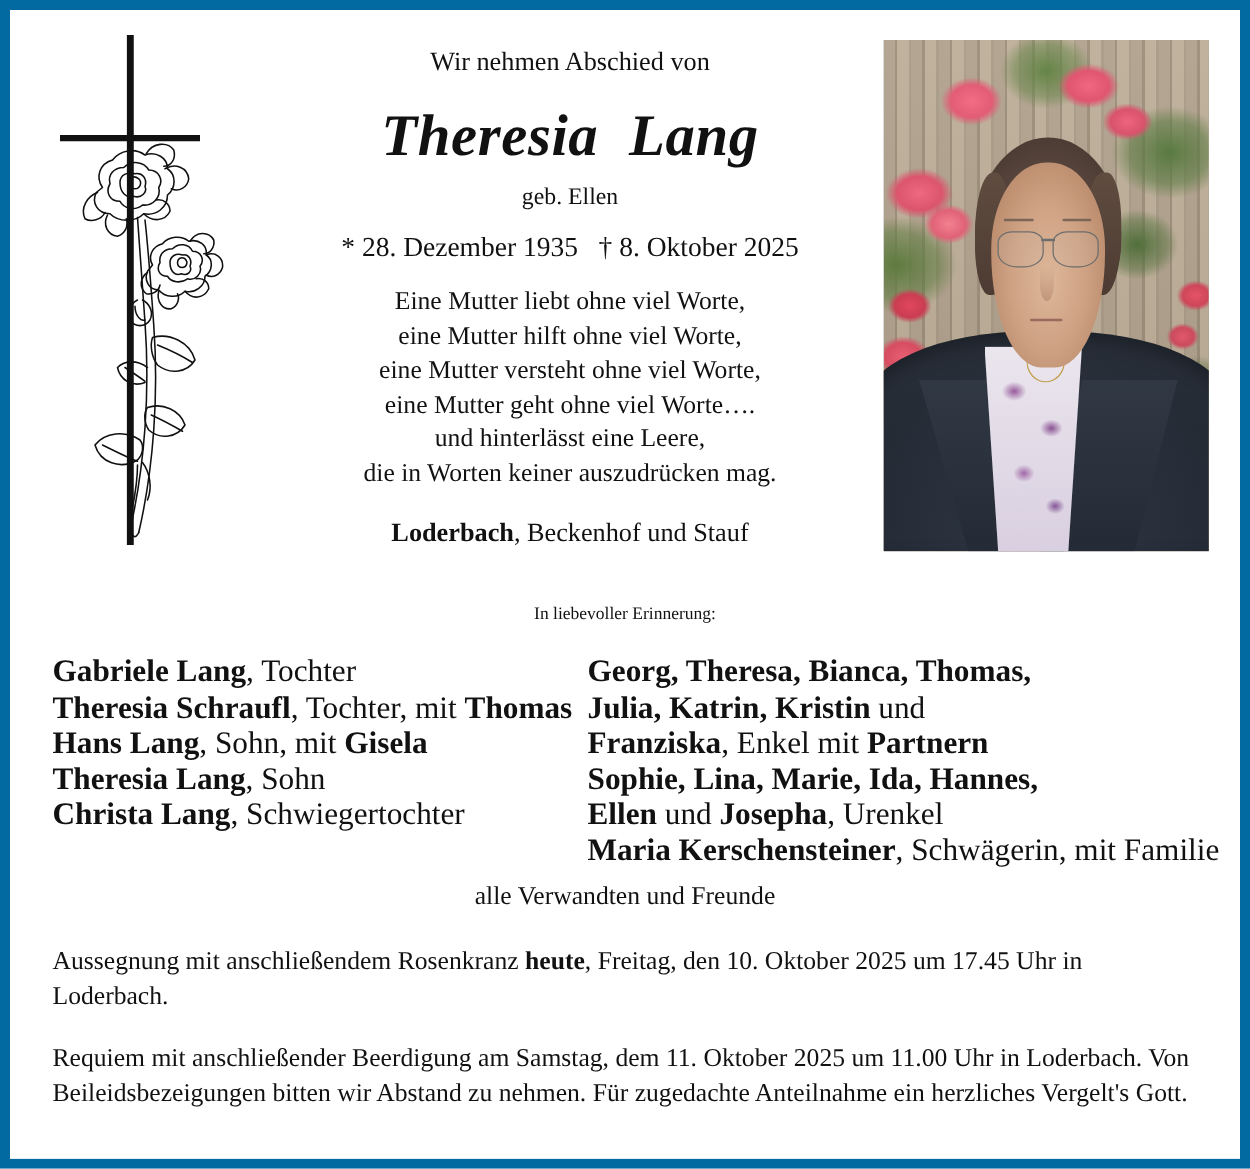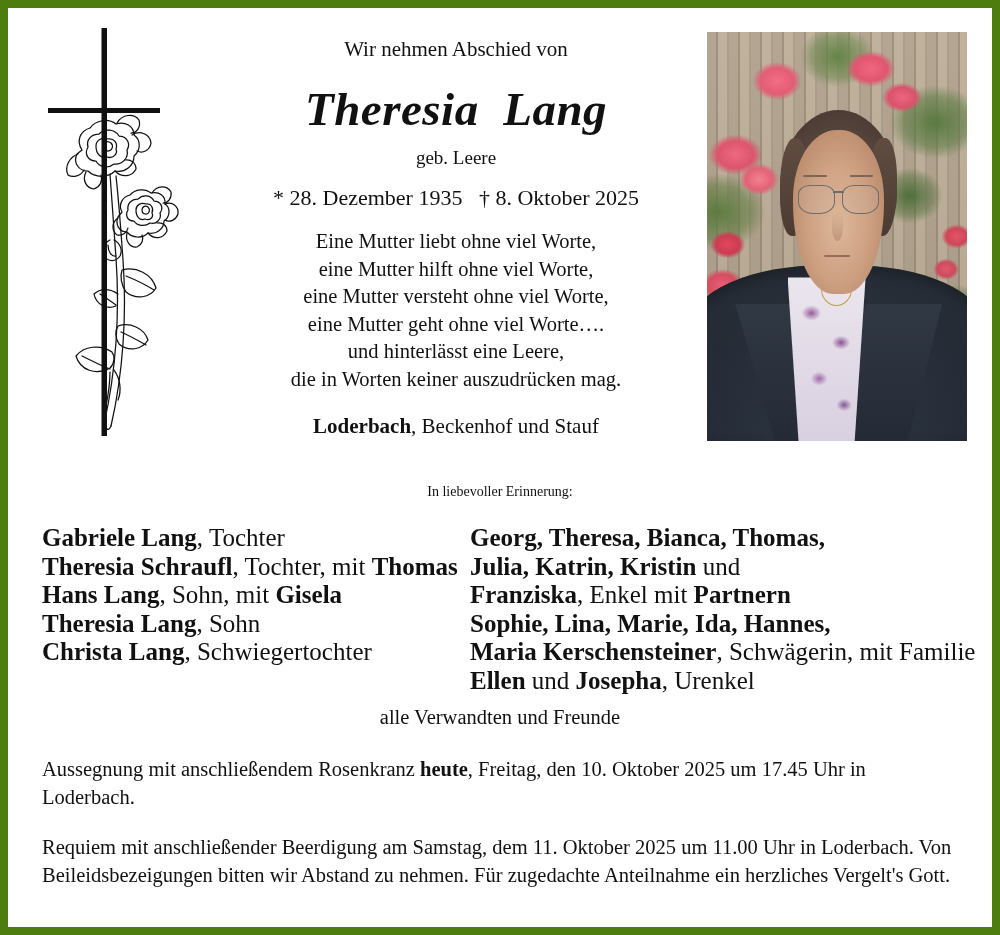--- a/index.html
+++ b/index.html
@@ -12,21 +12,21 @@
     font-family: "Liberation Serif", "DejaVu Serif", serif;
     color: #111111;
   }
 
   #notice {
     position: relative;
     width: 1000px;
     height: 935px;
     box-sizing: border-box;
     background: #ffffff;
-    border: 8px solid #4d7c0f;
+    border: 8px solid #0369a1;
     overflow: hidden;
   }
 
   .page-inner {
     position: relative;
     width: 984px;
     height: 919px;
     background: #ffffff;
   }
 
@@ -418,21 +418,21 @@
         </div>
         <div class="nose"></div>
         <div class="mouth"></div>
         <div class="photo-shade"></div>
       </div>
     </div>
 
     <div class="center-col">
       <div class="lead-line">Wir nehmen Abschied von</div>
       <div class="deceased-name">Theresia  Lang</div>
-      <div class="maiden-name">geb. Leere</div>
+      <div class="maiden-name">geb. Ellen</div>
       <div class="life-dates">* 28. Dezember 1935   † 8. Oktober 2025</div>
 
       <div class="poem">
         <div>Eine Mutter liebt ohne viel Worte,</div>
         <div>eine Mutter hilft ohne viel Worte,</div>
         <div>eine Mutter versteht ohne viel Worte,</div>
         <div>eine Mutter geht ohne viel Worte….</div>
         <div>und hinterlässt eine Leere,</div>
         <div>die in Worten keiner auszudrücken mag.</div>
       </div>
@@ -451,22 +451,22 @@
         <div><b>Hans Lang</b><span>, Sohn, mit </span><b>Gisela</b></div>
         <div><b>Theresia Lang</b><span>, Sohn</span></div>
         <div><b>Christa Lang</b><span>, Schwiegertochter</span></div>
       </div>
 
       <div class="family-col right">
         <div><b>Georg, Theresa, Bianca, Thomas,</b><span></span></div>
         <div><b>Julia, Katrin, Kristin</b><span> und</span></div>
         <div><b>Franziska</b><span>, Enkel mit </span><b>Partnern</b></div>
         <div><b>Sophie, Lina, Marie, Ida, Hannes,</b><span></span></div>
+        <div><b>Ellen</b><span> und </span><b>Josepha</b><span>, Urenkel</span></div>
         <div><b>Maria Kerschensteiner</b><span>, Schwägerin, mit Familie</span></div>
-        <div><b>Ellen</b><span> und </span><b>Josepha</b><span>, Urenkel</span></div>
       </div>
     </div>
 
     <div class="friends">alle Verwandten und Freunde</div>
 
     <div class="services">
       <p class="service-para"><span>Aussegnung mit anschließendem Rosenkranz </span><b>heute</b><span>, Freitag, den 10. Oktober 2025 um 17.45 Uhr in Loderbach.</span></p>
       <p class="service-para">Requiem mit anschließender Beerdigung am Samstag, dem 11. Oktober 2025 um 11.00 Uhr in Loderbach. Von Beileidsbezeigungen bitten wir Abstand zu nehmen. Für zugedachte Anteilnahme ein herzliches Vergelt's Gott.</p>
     </div>
 

